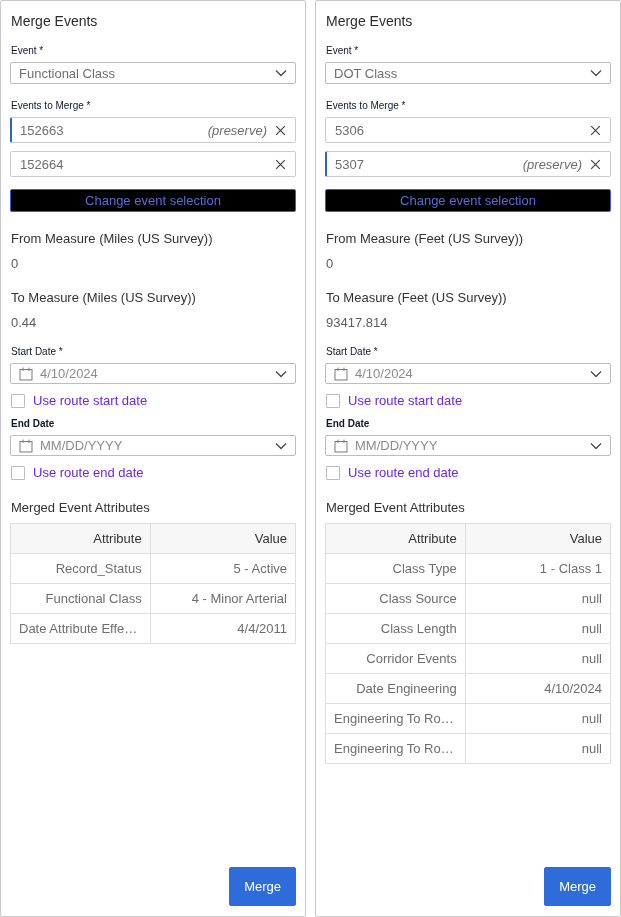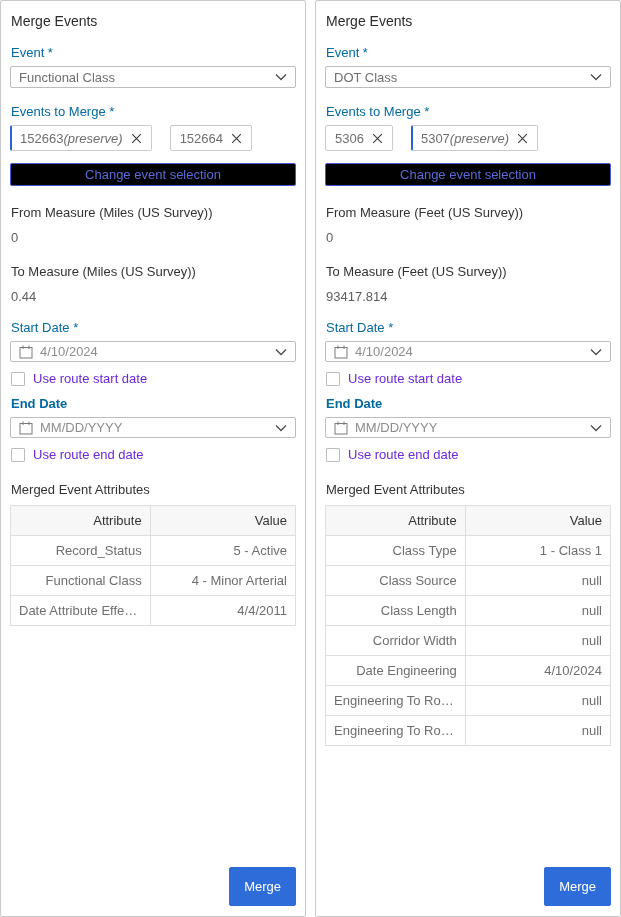--- a/index.html
+++ b/index.html
@@ -13,32 +13,32 @@
   .panel {
     flex:1 1 0;
     border:1px solid #c9c9c9;
     border-radius:2px;
     background:#fff;
     padding:10px 9px 10px 9px;
     display:flex; flex-direction:column;
     overflow:hidden;
   }
   .panel-title { font-size:14px; color:#2b2b2b; margin:2px 0 0 1px; }
-  .field-label { font-size:13px; color:#0369a1; margin:16px 0 6px 1px; }
+  .field-label { font-size:10px; color:#0f172a; margin:16px 0 6px 1px; }
   .field-label.tight { margin-top:10px;font-weight:bold; }
 
   .select, .date-input {
     height:22px; border:1px solid #bdbdbd; border-radius:2px;
     display:flex; align-items:center; padding:0 8px;
     font-size:13px; color:#6e6e6e; background:#fff; cursor:pointer;
   }
   .select .select-text { flex:1; white-space:nowrap; overflow:hidden; }
   .chev { display:flex; align-items:center; margin-left:6px; flex:0 0 auto; }
 
-  .events-list { display:flex; flex-direction:row; gap:18px; }
+  .events-list { display:flex; flex-direction:column; gap:8px;justify-content:flex-end; }
   .event-row {
     height:26px; border:1px solid #cbcbcb; border-radius:2px;
     display:flex; align-items:center; padding:0 8px 0 9px;
     font-size:13px; color:#6e6e6e; background:#fff;
   }
   .event-row.preserved { border-left:2px solid #2d62d6; padding-left:8px; }
   .event-value { flex:1; }
   .event-tag { color:#6e6e6e; margin-right:7px;font-style:italic; }
   .x-icon { display:flex; align-items:center; cursor:pointer; }
 
@@ -295,21 +295,21 @@
       </tr>
         <tr>
         <td>Class Source</td>
         <td>null</td>
       </tr>
         <tr>
         <td>Class Length</td>
         <td>null</td>
       </tr>
         <tr>
-        <td>Corridor Width</td>
+        <td>Corridor Events</td>
         <td>null</td>
       </tr>
         <tr>
         <td>Date Engineering</td>
         <td>4/10/2024</td>
       </tr>
         <tr>
         <td>Engineering To RouteID</td>
         <td>null</td>
       </tr>

